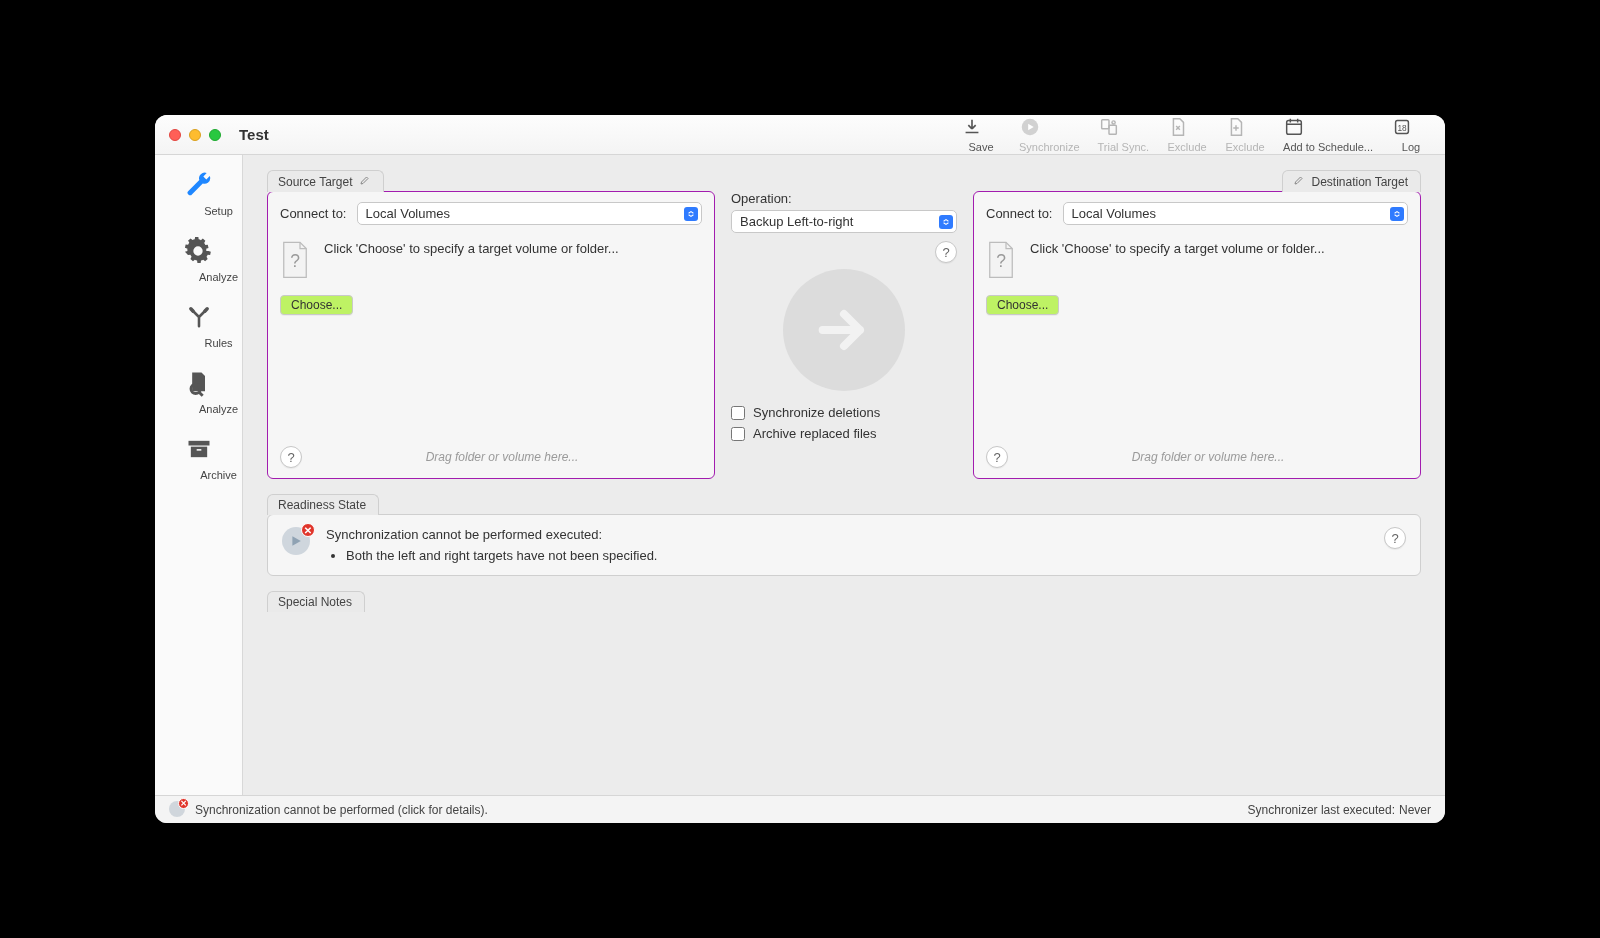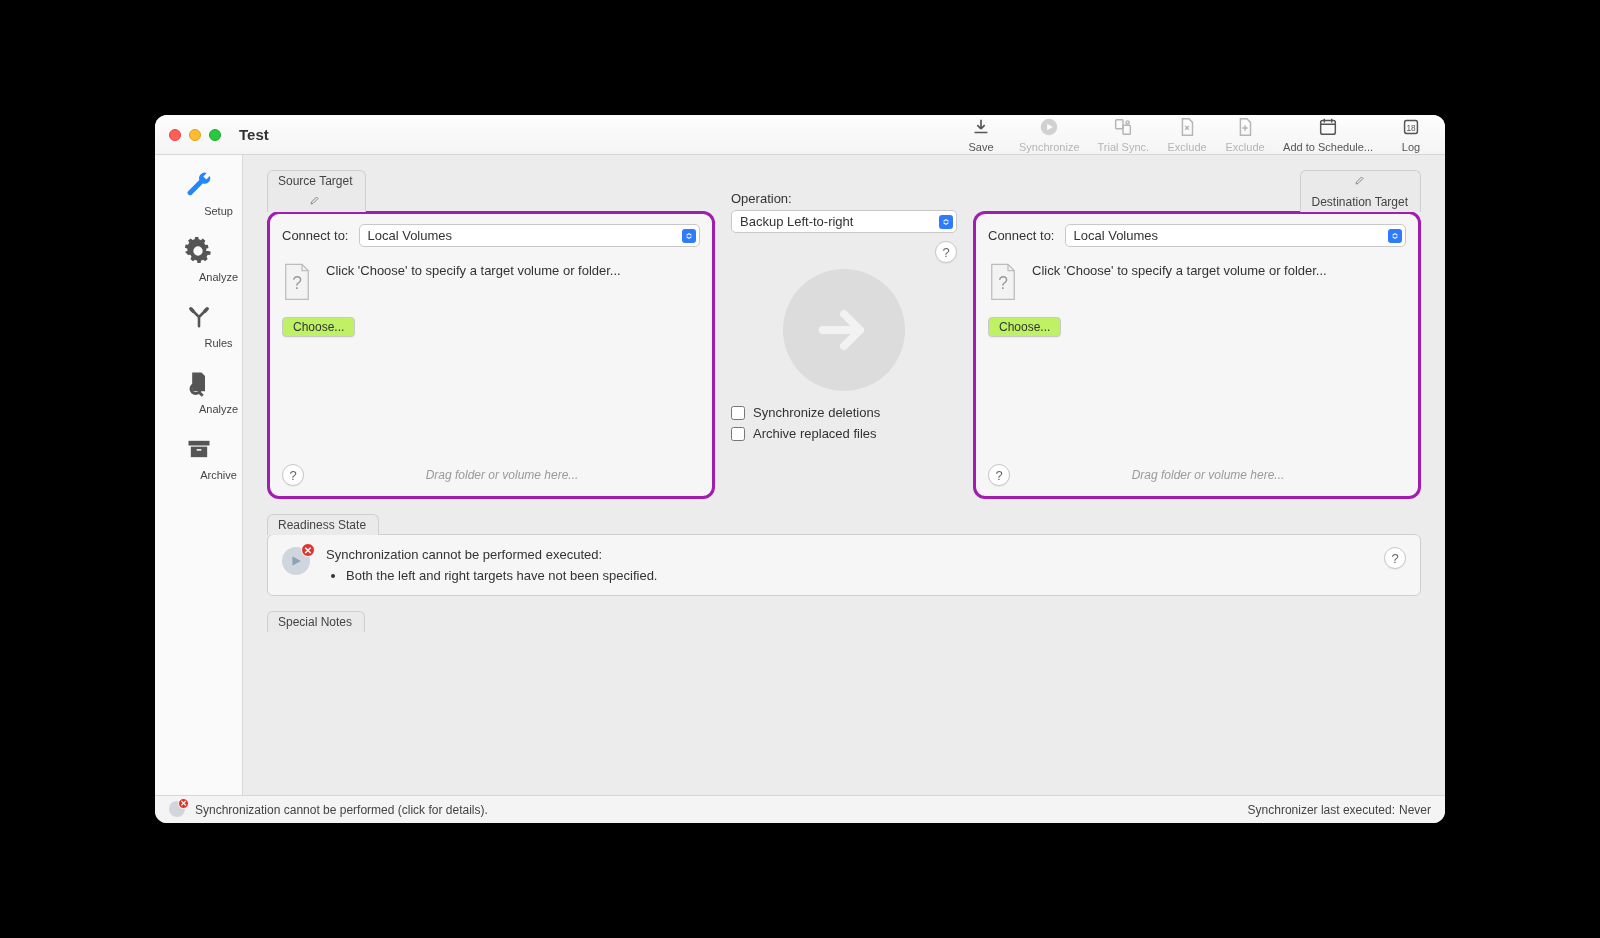--- a/index.html
+++ b/index.html
@@ -34,21 +34,21 @@
   padding: 0 14px;
 }
 .traffic { display: flex; gap: 8px; }
 .traffic span { width: 12px; height: 12px; border-radius: 50%; }
 .traffic .close { background:#ff5f57; border:1px solid #e24640; }
 .traffic .min { background:#febc2e; border:1px solid #d9a11f; }
 .traffic .max { background:#28c840; border:1px solid #1ea92f; }
 .title { margin-left: 18px; font-size: 15px; font-weight: 600; color:#333; }
 .toolbar { margin-left: auto; display:flex; align-items:flex-start; gap: 18px; }
 .toolbar-group { display:flex; gap:18px; }
-.tbtn { display:flex; flex-direction:column; align-items:center; gap:3px; min-width:40px; cursor:default; }
+.tbtn { display:flex; flex-direction:column; gap:3px; min-width:40px; cursor:default; }
 .tbtn .ticon { width:22px; height:22px; display:flex; align-items:center; justify-content:center; color:#555; }
 .tbtn .tlabel { font-size:11px; color:#555; text-align:center; }
 .tbtn.disabled .ticon, .tbtn.disabled .tlabel { color:#b5b5b5; }
 
 .body { flex:1; display:flex; min-height:0; }
 .sidebar {
   width: 88px;
   background:#fafafa;
   border-right:1px solid #d8d8d8;
   display:flex; flex-direction:column; align-items:center;
@@ -60,27 +60,27 @@
 .main { flex:1; padding:14px 24px 10px; overflow:auto; display:flex; flex-direction:column; gap:6px; }
 
 .targets-row { display:flex; gap:14px; align-items:flex-start; }
 .panel-col { flex:1; display:flex; flex-direction:column; }
 .center-col { width:230px; display:flex; flex-direction:column; align-items:stretch; padding:0 2px; }
 
 .section-tab {
   display:inline-flex; align-items:center; gap:6px;
   background:#eaeaea; border:1px solid #cfcfcf; border-bottom:none;
   padding:3px 12px 3px 10px; border-radius:6px 6px 0 0;
-  font-size:12px; color:#444; position:relative; top:1px;flex-direction:column;
+  font-size:12px; color:#444; position:relative; top:1px;
 }
 .section-tab .pencil { color:#888; }
 .target-header { display:flex; }
 .target-header.right { justify-content:flex-end; }
 .panel-box {
-  border:3px solid #a21caf; background:#f6f6f6; border-radius:12px;
+  border:1px solid #a21caf; background:#f6f6f6; border-radius:6px;
   padding:10px 12px 10px; min-height:288px; display:flex; flex-direction:column;
 }
 .connect-row { display:flex; align-items:center; gap:10px; margin-bottom:10px; }
 .connect-row label { font-size:13px; color:#333; }
 .select {
   flex:1; background:#fff; border:1px solid #c8c8c8; border-radius:5px;
   padding:3px 22px 3px 8px; font-size:13px; position:relative; color:#333;
 }
 .select .chev {
   position:absolute; right:3px; top:50%; transform:translateY(-50%);

